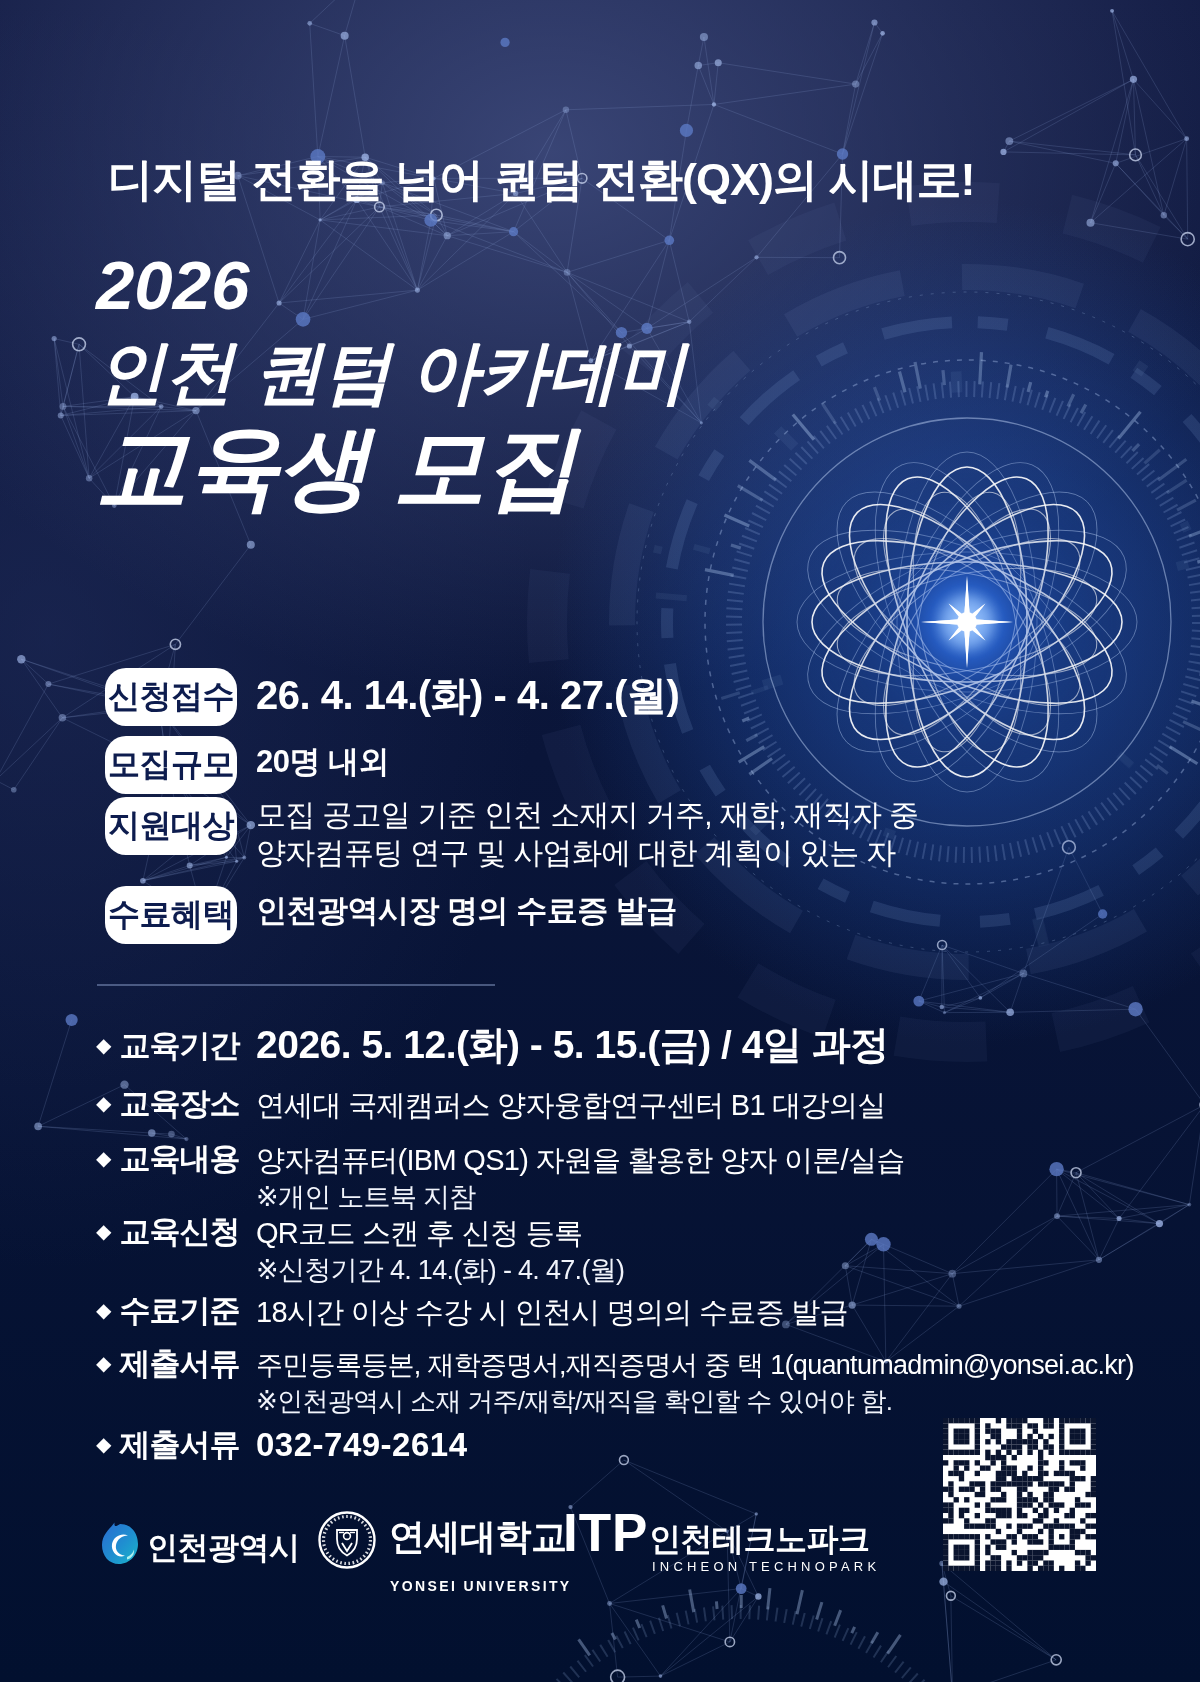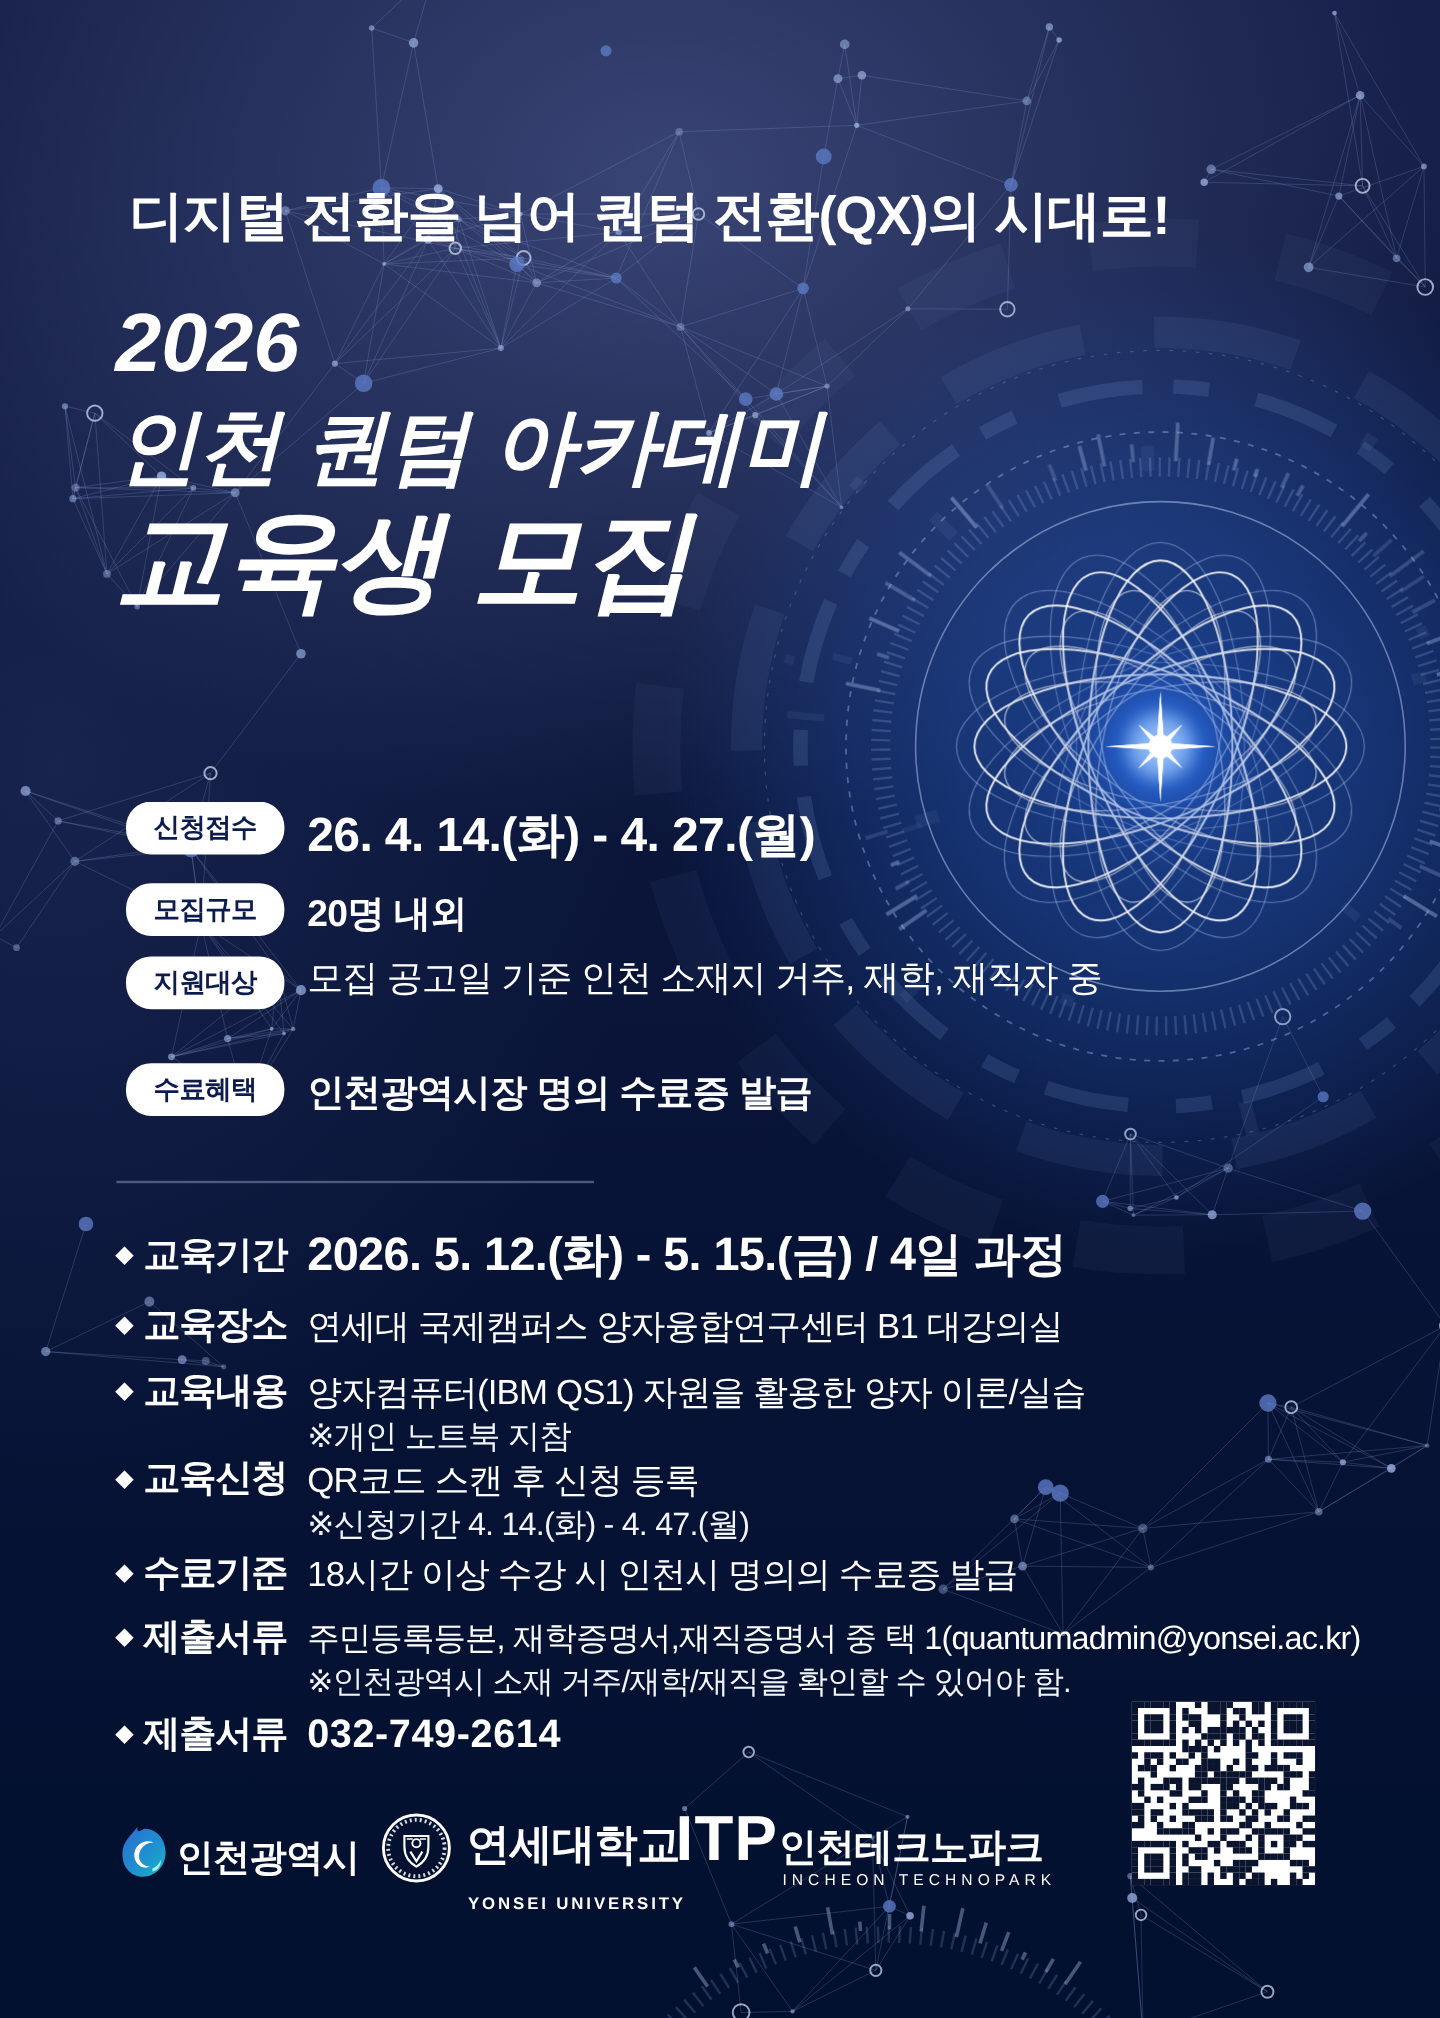--- a/index.html
+++ b/index.html
@@ -15,22 +15,22 @@
   }
   svg.bg{position:absolute;left:0;top:0;pointer-events:none;}
   .abs{position:absolute;}
   
   .tagline{left:108px;top:150px;font-size:45px;font-weight:800;letter-spacing:-1px;white-space:nowrap;}
   .title{left:96px;top:242px;line-height:1;font-style:italic;}
   .t-a{font-size:69px;font-weight:800;letter-spacing:0;line-height:87px;}
   .t-b{font-size:92px;font-weight:900;letter-spacing:-1px;line-height:103px;}
   
   .srow{left:0;top:0;width:1200px;height:50px;}
-  .pill{position:absolute;left:105px;width:132px;height:44px;background:#ffffff;border-radius:21px;
-        color:#0d1c4e;font-size:22px;font-weight:800;display:flex;align-items:center;justify-content:center;letter-spacing:-.5px;}
+  .pill{position:absolute;left:105px;width:132px;height:58px;background:#ffffff;border-radius:21px;
+        color:#0d1c4e;font-size:32px;font-weight:800;display:flex;align-items:center;justify-content:center;letter-spacing:-.5px;}
   .sval{position:absolute;left:256px;white-space:nowrap;}
   .sv-big{font-size:40px;font-weight:800;letter-spacing:-.5px;}
   .sv-md{font-size:31px;font-weight:600;letter-spacing:-.5px;}
   .sv-sm{font-size:30px;font-weight:500;letter-spacing:-.7px;}
   .divider{left:97px;top:984px;width:398px;height:2px;background:rgba(150,170,215,.45);}
   
   .drow{left:0;width:1200px;}
   .dlabel{position:absolute;left:96px;font-size:31px;font-weight:800;white-space:nowrap;letter-spacing:-1px;}
   .dia{font-size:20px;margin-right:9px;vertical-align:4px;}
   .dval{position:absolute;left:256px;white-space:nowrap;font-weight:500;}
@@ -693,20 +693,21 @@
     <div class="pill">신청접수</div>
     <div class="sval sv-big" style="top:0px">26. 4. 14.(화) - 4. 27.(월)</div>
   </div>
   <div class="abs srow" style="top:736px">
     <div class="pill">모집규모</div>
     <div class="sval sv-md" style="top:5px">20명 내외</div>
   </div>
   <div class="abs srow" style="top:795px">
     <div class="pill" style="top:2px">지원대상</div>
     <div class="sval sv-sm" style="top:0px">모집 공고일 기준 인천 소재지 거주, 재학, 재직자 중</div>
+    <div class="sval sv-sm" style="top:38px">양자컴퓨팅 연구 및 사업화에 대한 계획이 있는 자</div>
   </div>
   <div class="abs srow" style="top:884px">
     <div class="pill" style="top:2px">수료혜택</div>
     <div class="sval sv-md" style="top:6px">인천광역시장 명의 수료증 발급</div>
   </div>
 
   <div class="abs divider"></div>
 
   <div class="abs drow" style="top:1018px">
     <div class="dlabel" style="top:7px"><span class="dia">◆</span><span>교육기간</span></div>

